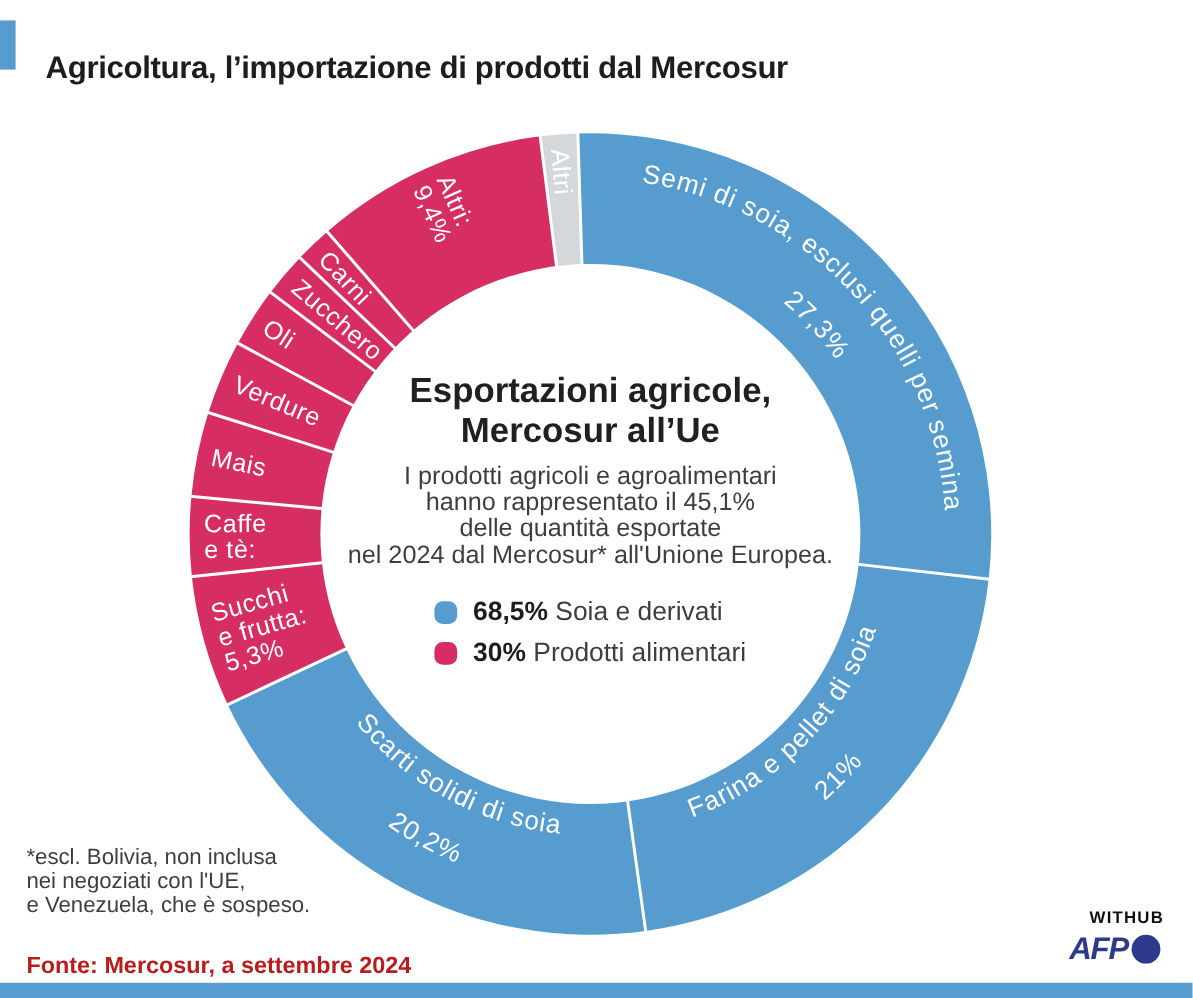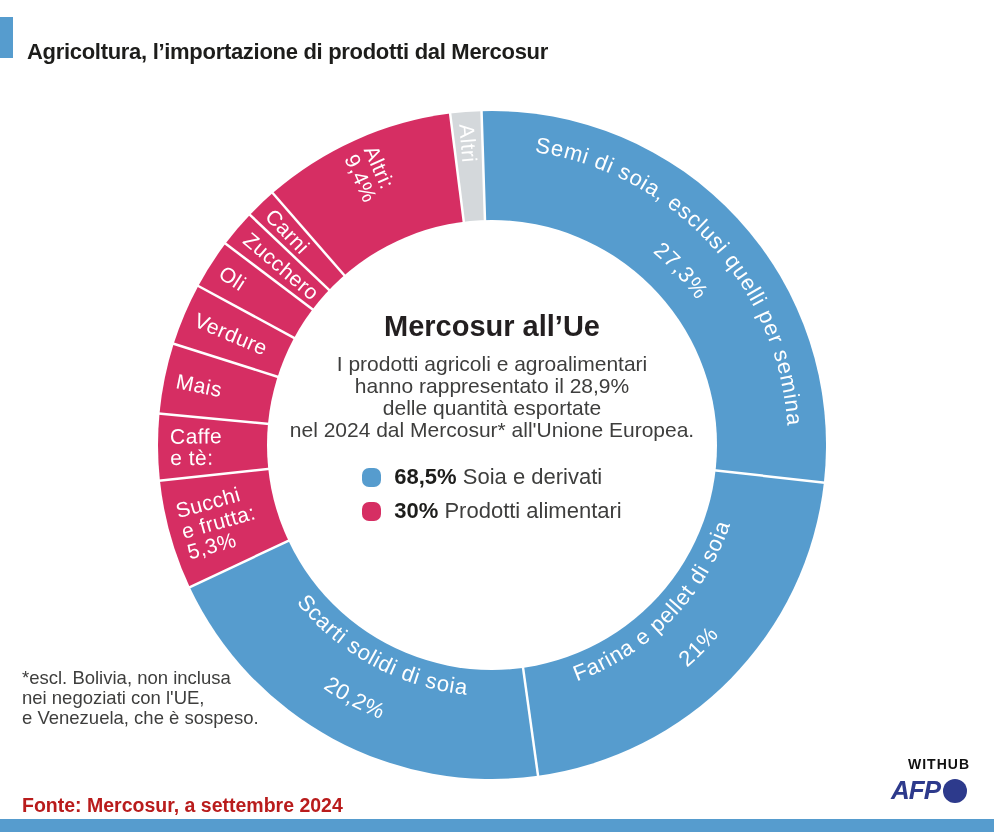--- a/index.html
+++ b/index.html
@@ -4,41 +4,41 @@
 <style>
   html,body{margin:0;padding:0;background:#ffffff;}
   .page{
     position:relative;width:994px;height:832px;background:#ffffff;
     font-family:"Liberation Sans",sans-serif;overflow:hidden;
   }
   .abs{position:absolute;}
   
   .accent-bar{left:0;top:17px;width:13px;height:41px;}
   .page-title{
-    left:27px;top:24px;width:930px;
-    font-size:22px;font-weight:bold;color:#1d1d1b;letter-spacing:-0.3px;
+    left:38px;top:24px;width:930px;
+    font-size:26px;font-weight:bold;color:#1d1d1b;letter-spacing:-0.3px;
   }
   
   #donut-svg{left:0;top:0;}
   .seg-label{
     fill:#ffffff;font-family:"Liberation Sans",sans-serif;
     font-size:21px;letter-spacing:0.5px;
   }
   .seg-label.arc{font-size:22px;letter-spacing:0.8px;}
   
   .center-block{left:252px;top:310px;width:480px;text-align:center;}
   .center-title{font-size:29px;line-height:33px;font-weight:bold;color:#231f20;}
   .center-par{margin-top:10px;font-size:21px;line-height:22px;color:#3e3e3d;}
   .legend{display:inline-block;margin-top:24px;text-align:center;}
   .legend-row{display:flex;align-items:center;gap:13px;height:24px;margin-bottom:10px;}
   .legend-swatch{width:19px;height:19px;border-radius:7px;flex:0 0 auto;}
   .legend-text{font-size:22px;color:#3e3e3d;white-space:nowrap;}
   .legend-text b{color:#1d1d1b;}
   
-  .footnote{left:22px;top:668px;font-size:18.5px;line-height:20px;color:#3e3e3d;}
+  .footnote{left:22px;top:704px;font-size:18.5px;line-height:20px;color:#3e3e3d;}
   .source{left:22px;top:794px;font-size:19.5px;font-weight:bold;color:#b91c1c;}
   
   .branding{left:888px;top:756px;width:82px;text-align:right;}
   .withub{font-size:14px;font-weight:bold;letter-spacing:1px;color:#111111;}
   .afp-row{display:flex;align-items:center;justify-content:center;gap:3px;margin-top:3px;}
   .afp-word{font-size:26px;font-weight:bold;font-style:italic;letter-spacing:-1px;}
   .afp-dot{width:24px;height:24px;border-radius:50%;}
   
   .footer-bar{left:0;top:819px;width:994px;height:13px;}
 </style>
@@ -96,25 +96,26 @@
       <text transform="translate(176.5 380.7) rotate(11.5)" class="seg-label"><tspan x="0" dy="0.35em">Mais</tspan></text>
       <text transform="translate(195.7 319.0) rotate(23.0)" class="seg-label"><tspan x="0" dy="0.35em">Verdure</tspan></text>
       <text transform="translate(221.2 270.8) rotate(32.8)" class="seg-label"><tspan x="0" dy="0.35em">Oli</tspan></text>
       <text transform="translate(246.5 236.6) rotate(40.3)" class="seg-label"><tspan x="0" dy="0.35em">Zucchero</tspan></text>
       <text transform="translate(269.4 212.4) rotate(46.3)" class="seg-label"><tspan x="0" dy="0.35em">Carni</tspan></text>
       <text transform="translate(360.4 151.1) rotate(65.9)" class="seg-label"><tspan x="0" dy="-0.16000000000000003em">Altri:</tspan><tspan x="0" dy="1.02em">9,4%</tspan></text>
     </svg>
 
   <div class="abs center-block">
     <div class="center-title">
+      <div>Esportazioni agricole,</div>
       <div>Mercosur all’Ue</div>
     </div>
     <div class="center-par">
       <div>I prodotti agricoli e agroalimentari</div>
-      <div>hanno rappresentato il 28,9%</div>
+      <div>hanno rappresentato il 45,1%</div>
       <div>delle quantità esportate</div>
       <div>nel 2024 dal Mercosur* all'Unione Europea.</div>
     </div>
     <div class="legend">
       <div class="legend-row">
         <span class="legend-swatch" style="background: rgb(86, 156, 206);"></span>
         <span class="legend-text"><b>68,5%</b> <span>Soia e derivati</span></span>
       </div>
       <div class="legend-row">
         <span class="legend-swatch" style="background: rgb(214, 46, 99);"></span>

